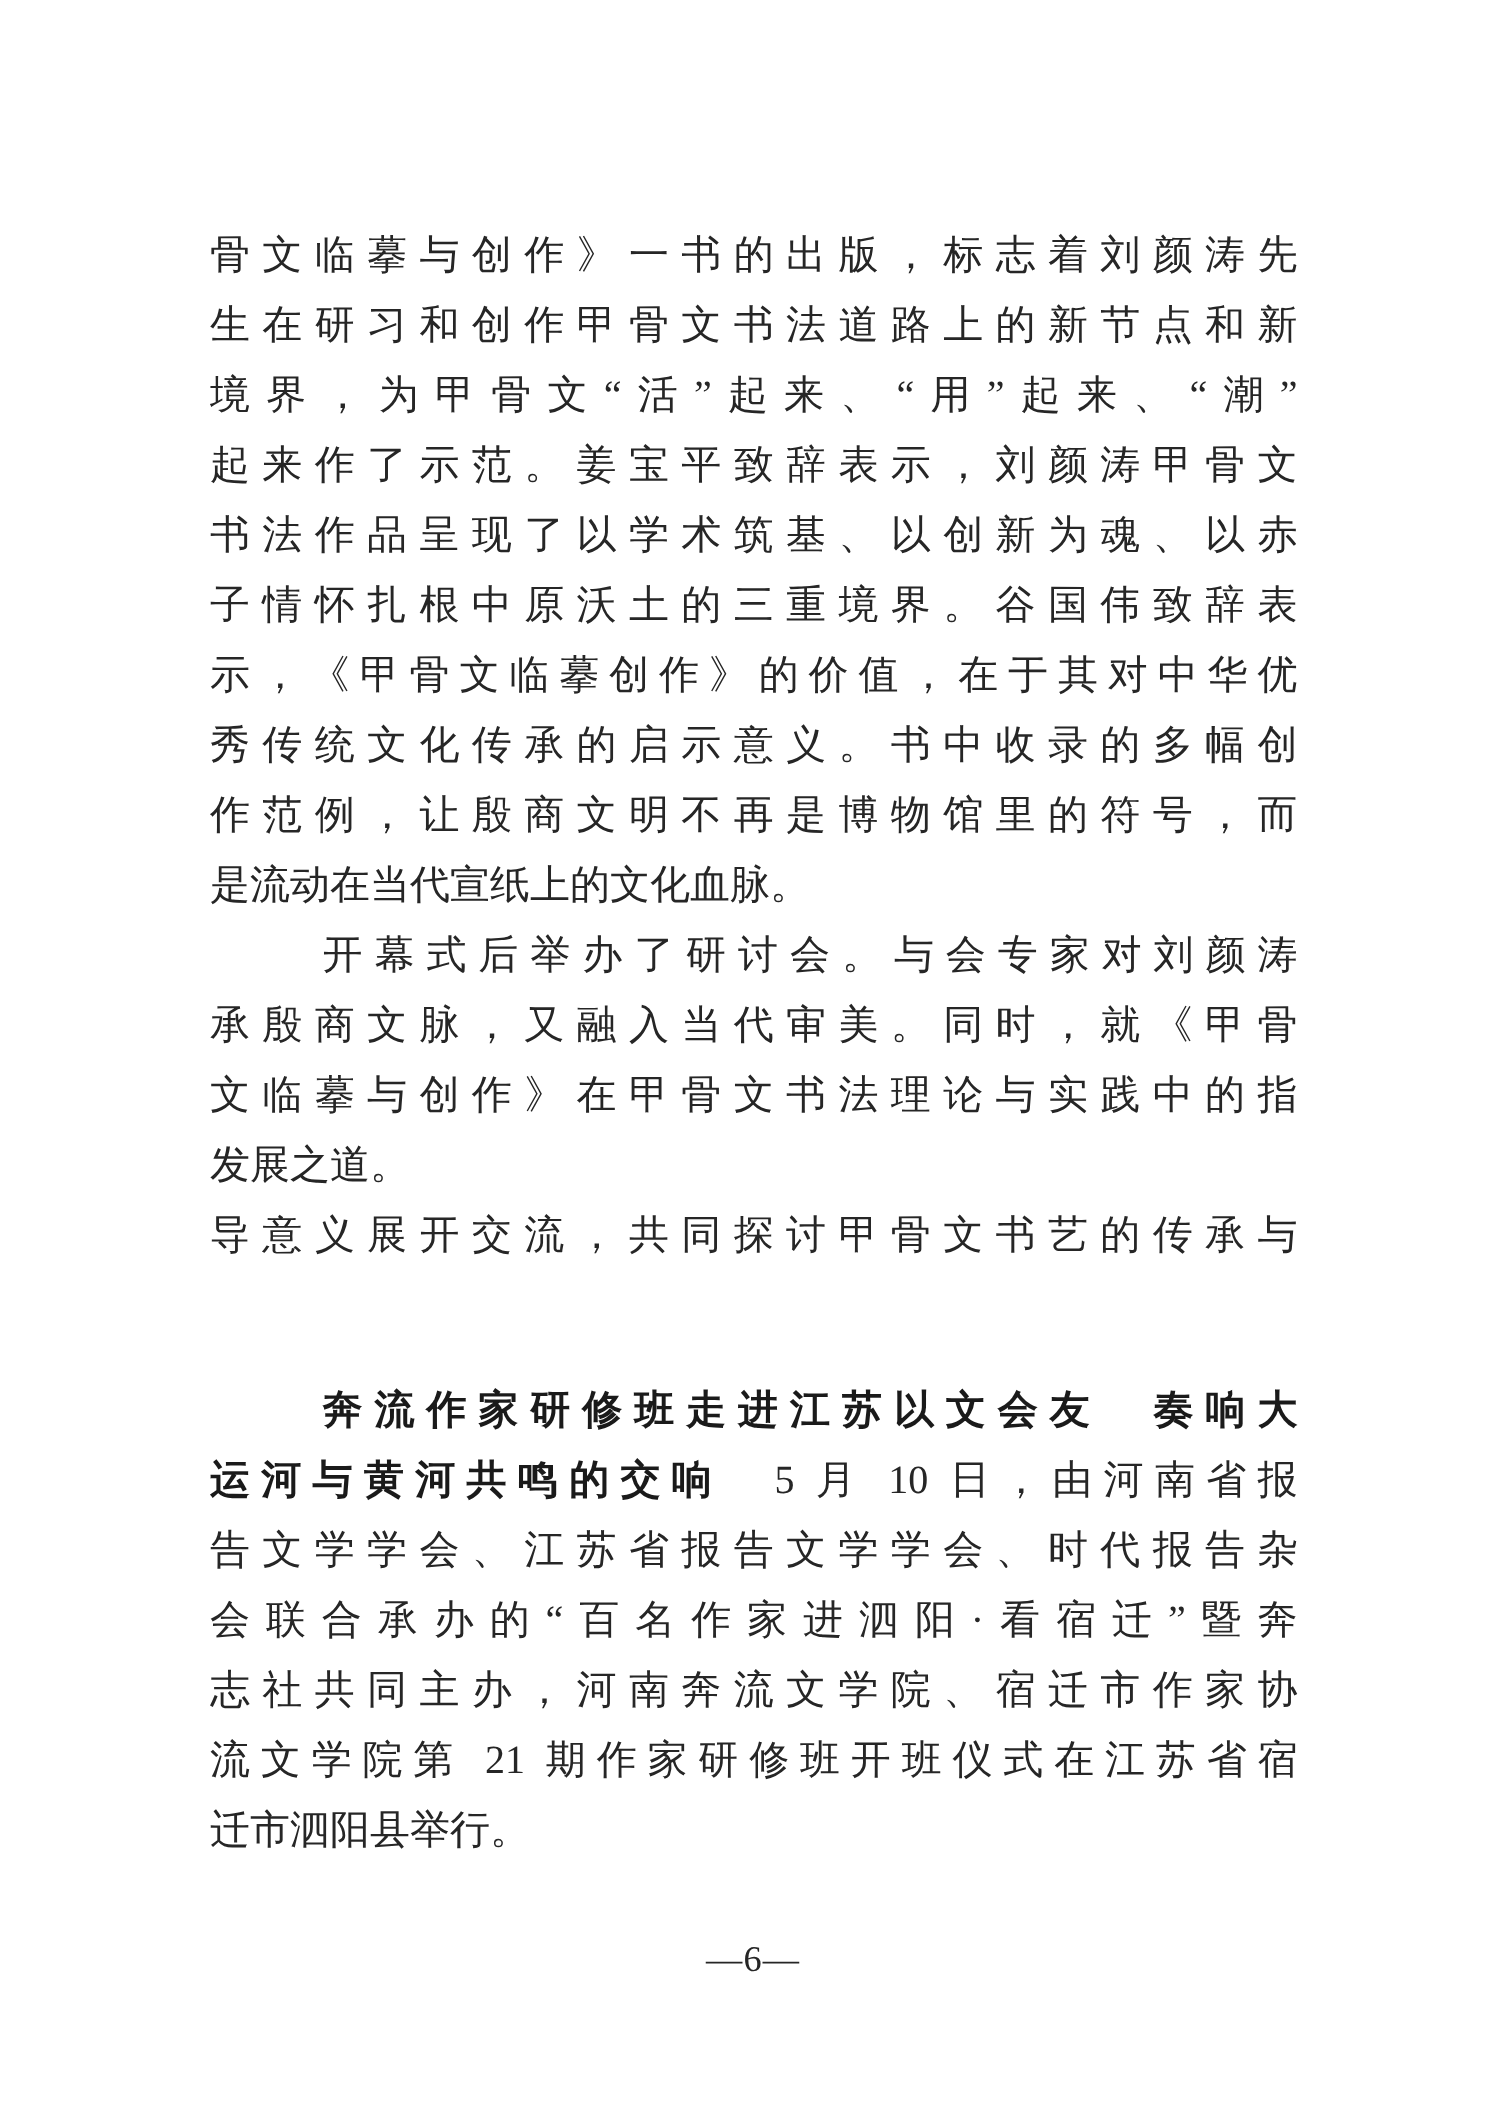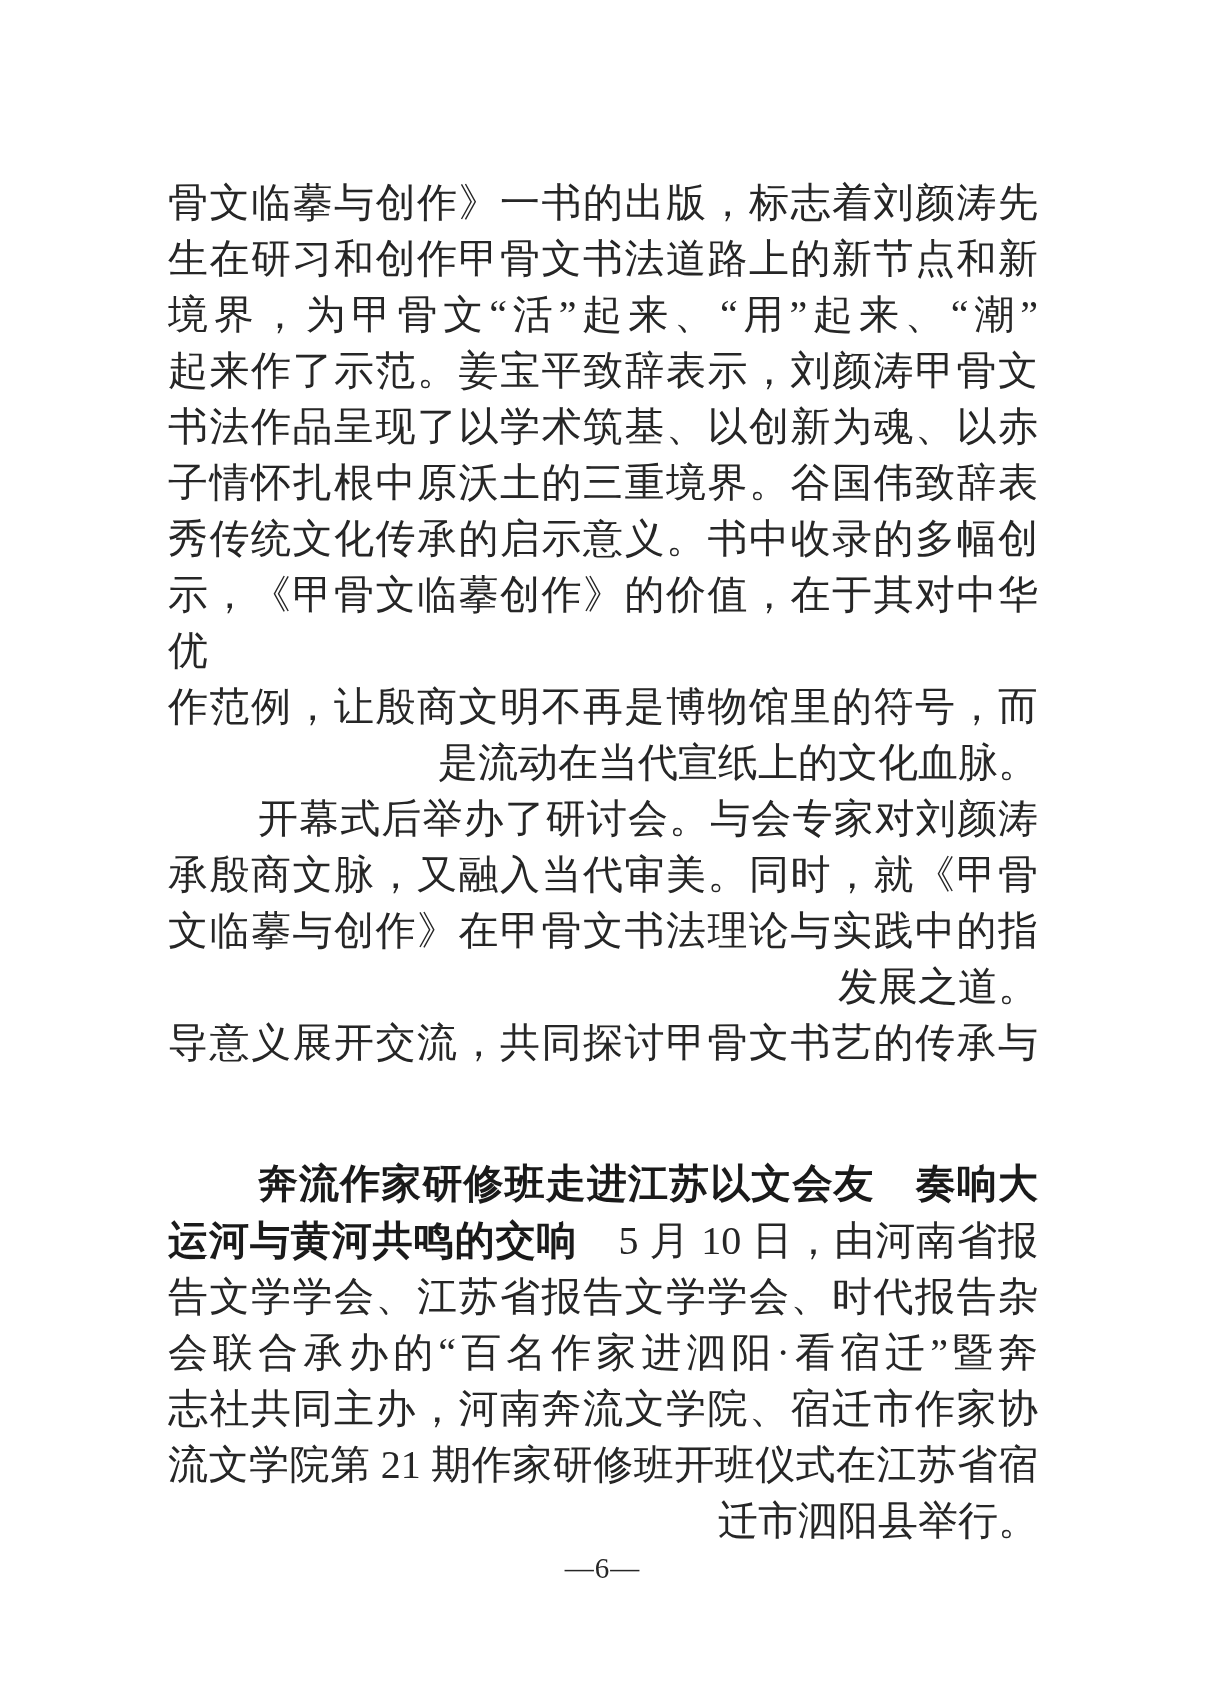--- a/index.html
+++ b/index.html
@@ -14,28 +14,28 @@
     background: #ffffff;
     overflow: hidden;
     font-family: "Liberation Serif", "DejaVu Serif", serif;
     color: #262626;
   }
   .text-block {
     position: absolute;
     left: 168px;
     top: 175px;
     width: 870px;
-    font-size: 40px;
+    font-size: 32px;
     line-height: 56px;
   }
   .para { margin: 0; }
   .para.gap { margin-top: 84px; }
   .line {
     white-space: nowrap;
-    text-align: right;
+    text-align: left;
   }
   .line.j {
     white-space: normal;
     text-align: justify;
     text-align-last: justify;
     text-justify: distribute;
   }
   .line.ind { padding-left: 90px; }
   .rg {
     font-family: "Liberation Serif", "DejaVu Serif", serif;
@@ -63,22 +63,22 @@
 
 <div class="page">
   <div class="text-block">
       <div class="para">
         <div class="line j"><span class="rg">骨文临摹与创作》一书的出版，标志着刘颜涛先</span></div>
         <div class="line j"><span class="rg">生在研习和创作甲骨文书法道路上的新节点和新</span></div>
         <div class="line j"><span class="rg">境界，为甲骨文“活”起来、“用”起来、“潮”</span></div>
         <div class="line j"><span class="rg">起来作了示范。姜宝平致辞表示，刘颜涛甲骨文</span></div>
         <div class="line j"><span class="rg">书法作品呈现了以学术筑基、以创新为魂、以赤</span></div>
         <div class="line j"><span class="rg">子情怀扎根中原沃土的三重境界。谷国伟致辞表</span></div>
+        <div class="line j"><span class="rg">示，《甲骨文临摹创作》的价值，在于其对中华优</span></div>
         <div class="line j"><span class="rg">秀传统文化传承的启示意义。书中收录的多幅创</span></div>
-        <div class="line j"><span class="rg">示，《甲骨文临摹创作》的价值，在于其对中华优</span></div>
         <div class="line j"><span class="rg">作范例，让殷商文明不再是博物馆里的符号，而</span></div>
         <div class="line"><span class="rg">是流动在当代宣纸上的文化血脉。</span></div>
       </div>
       <div class="para">
         <div class="line j ind"><span class="rg">开幕式后举办了研讨会。与会专家对刘颜涛</span></div>
         <div class="line j"><span class="rg">承殷商文脉，又融入当代审美。同时，就《甲骨</span></div>
         <div class="line j"><span class="rg">文临摹与创作》在甲骨文书法理论与实践中的指</span></div>
         <div class="line"><span class="rg">发展之道。</span></div>
         <div class="line j"><span class="rg">导意义展开交流，共同探讨甲骨文书艺的传承与</span></div>
       </div>

